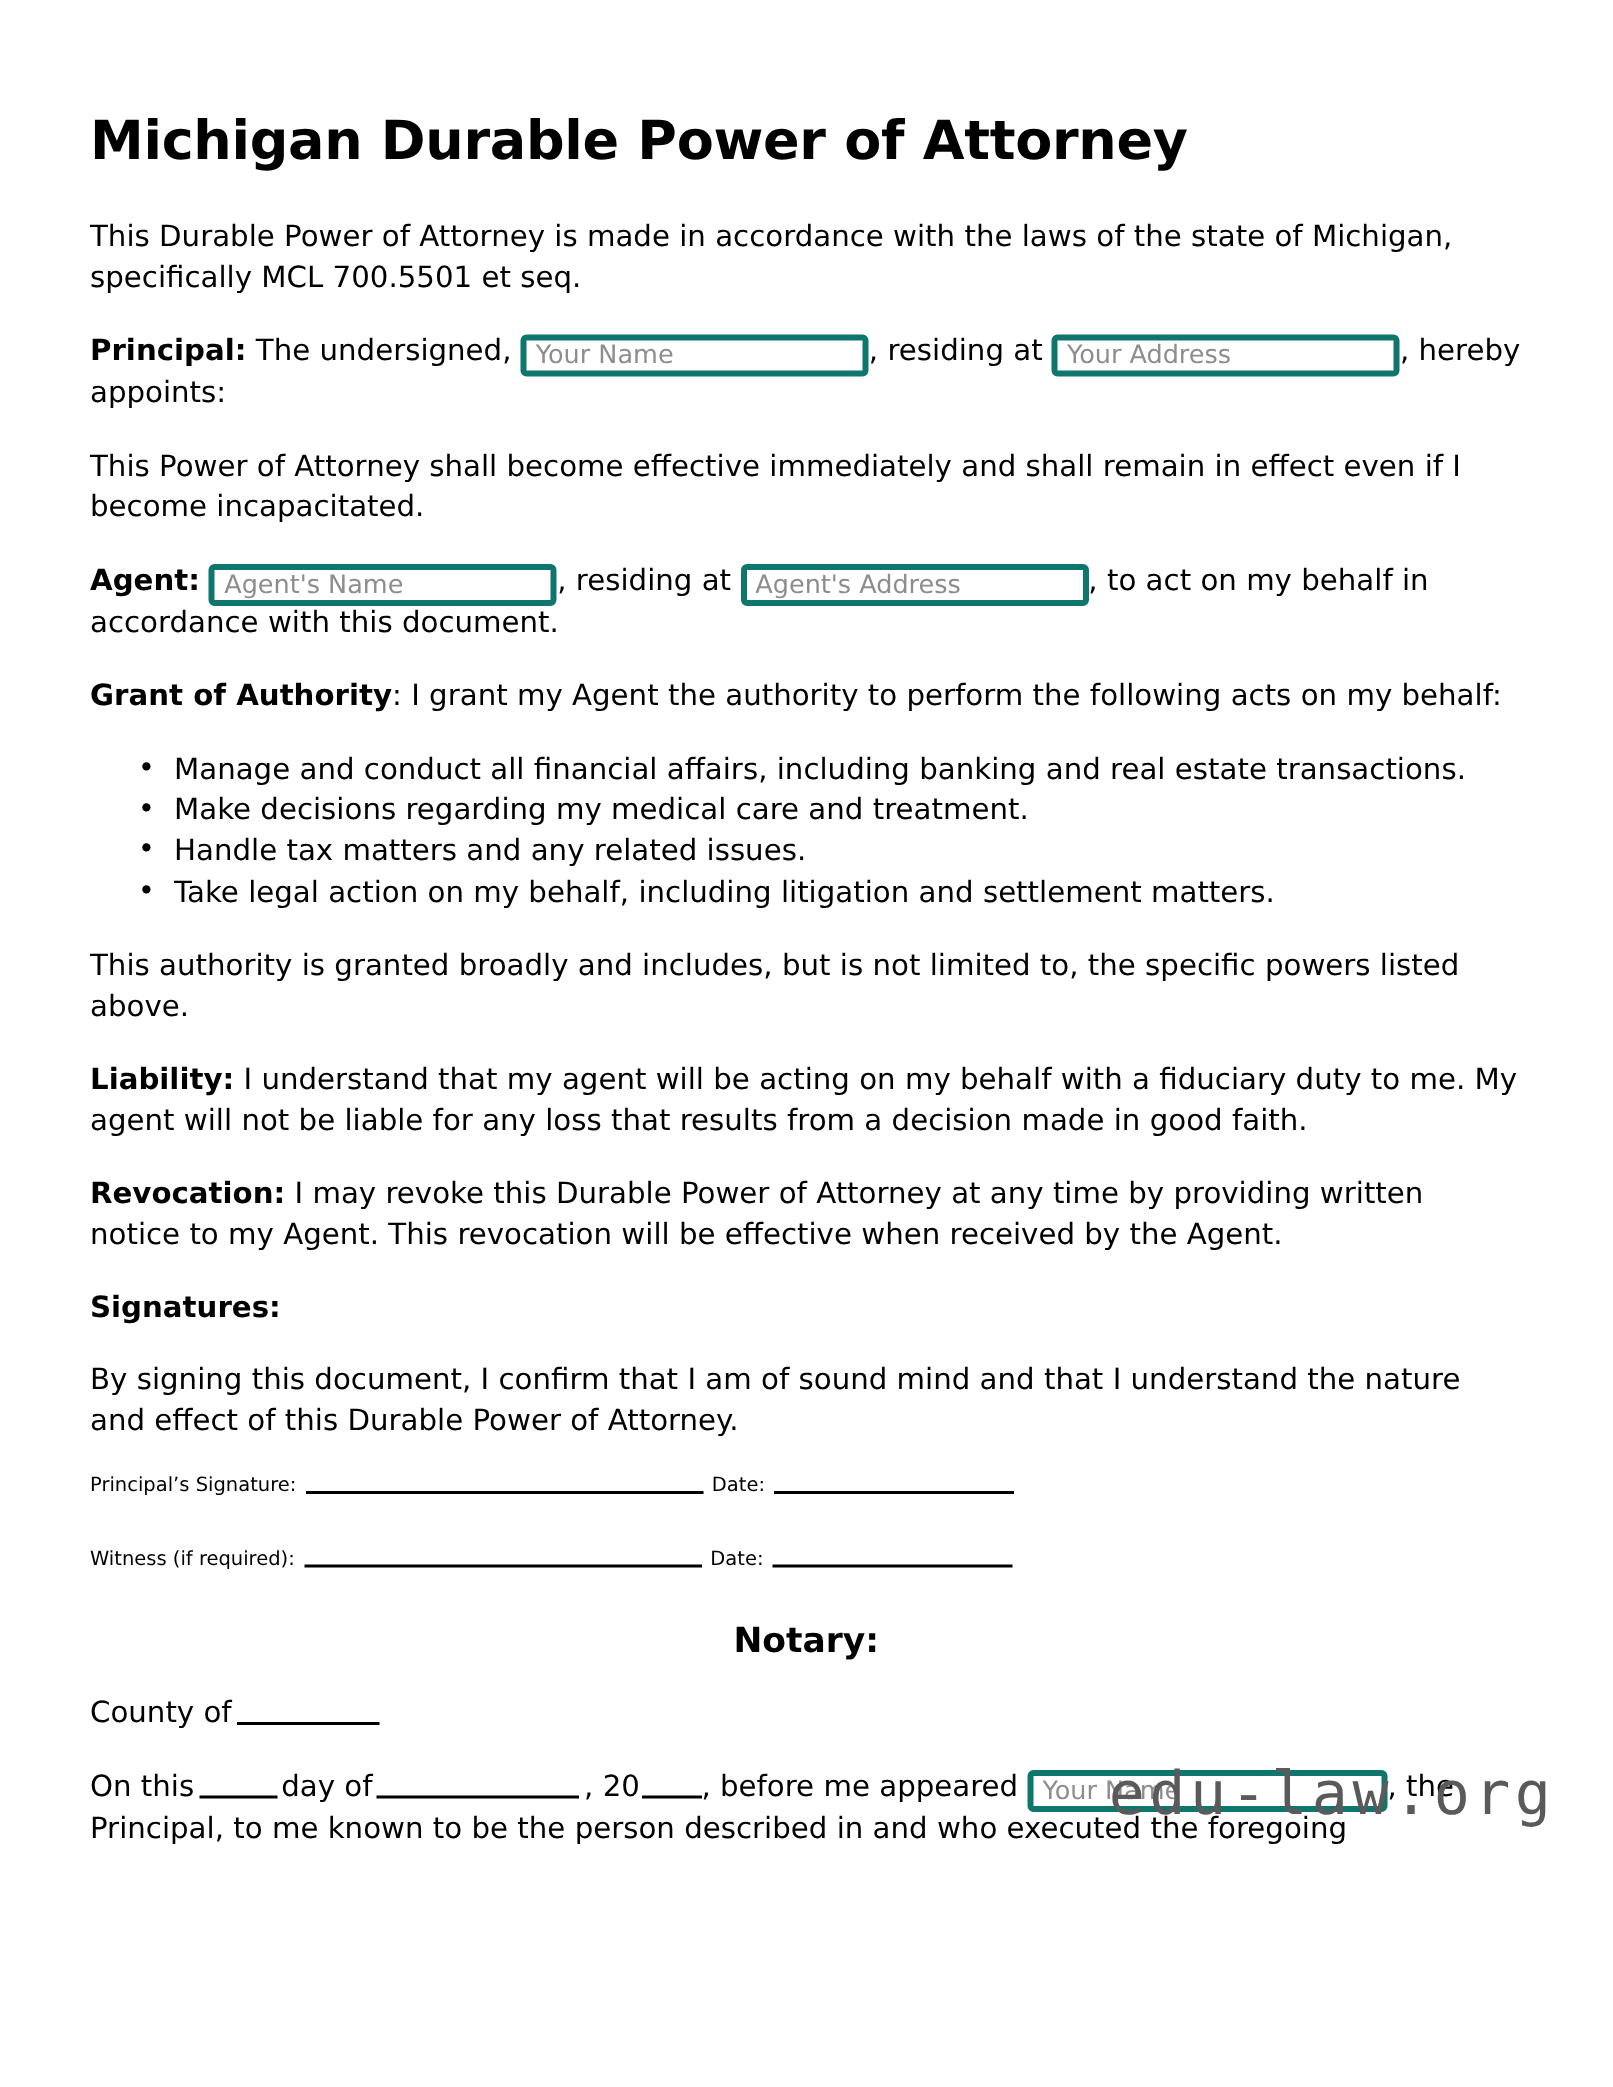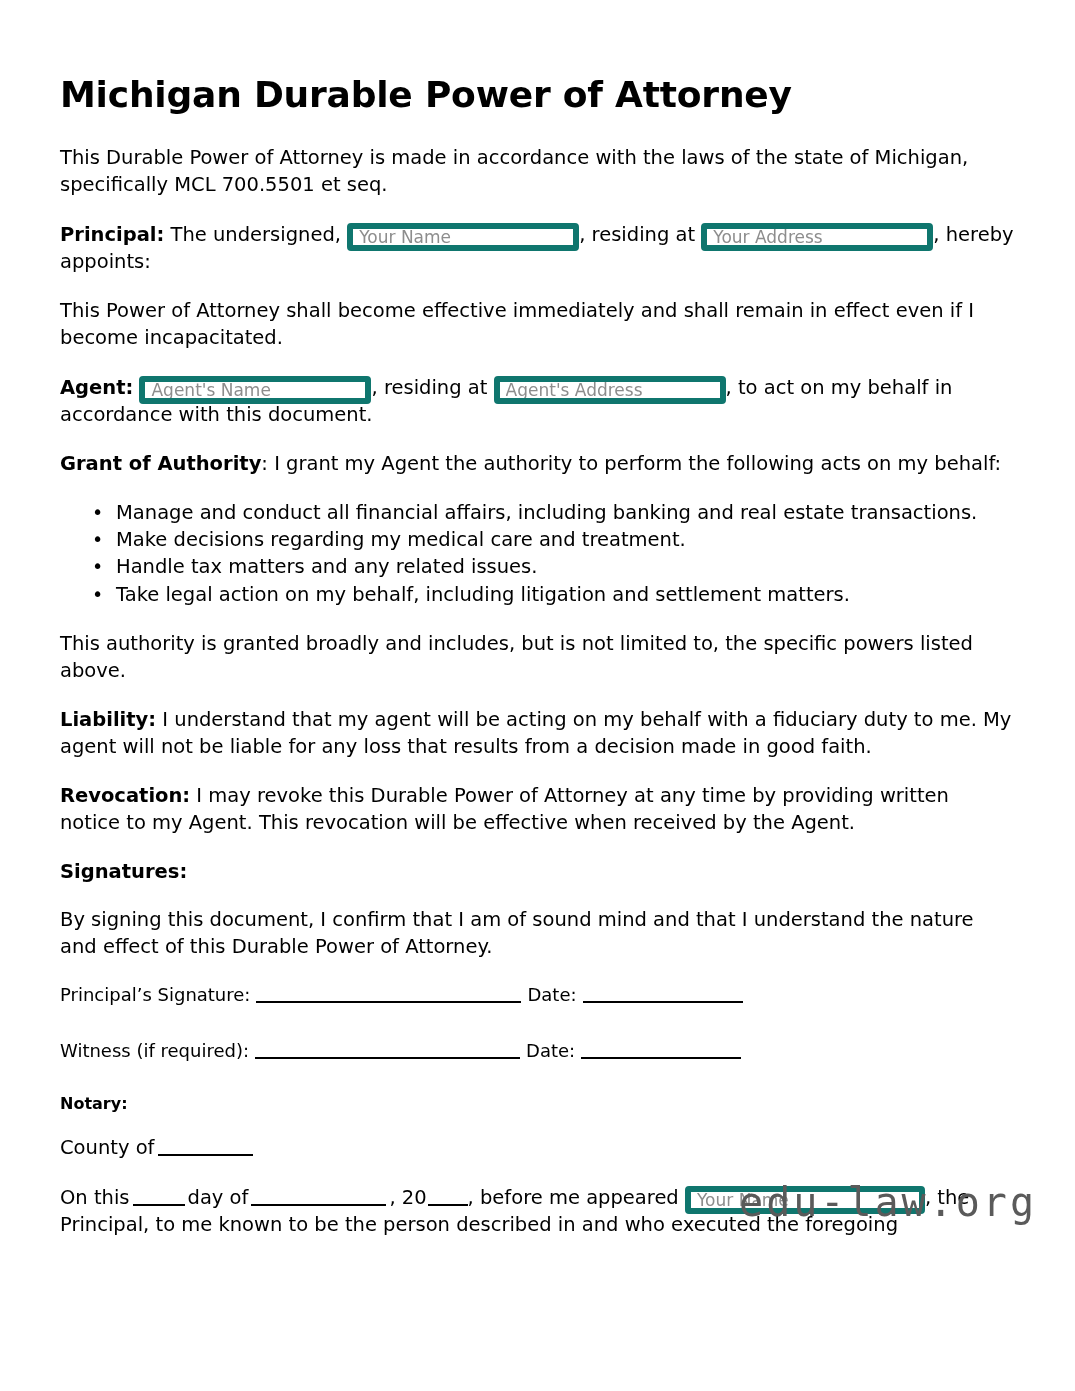--- a/index.html
+++ b/index.html
@@ -54,21 +54,21 @@
     content: "\2022";
     position: absolute;
     left: -24px;
     top: 0;
     font-size: 19px;
   }
   input.field {
     font-family: "DejaVu Sans", "Liberation Sans", sans-serif;
     font-size: 17px;
     color: #222;
-    border: 6px solid #0f766e;
+    border: 4px solid #0f766e;
     border-radius: 4px;
     background: #ffffff;
     padding: 2px 6px;
     box-sizing: border-box;
     height: 28px;
     vertical-align: baseline;
     position: relative;
     top: 2px;
     outline: none;
   }
@@ -76,43 +76,44 @@
     color: #8d8d8d;
     opacity: 1;
   }
   input.w-name { width: 232px; }
   input.w-address { width: 232px; }
   input.w-agent-name { width: 232px; }
   input.w-agent-address { width: 232px; }
   input.w-notary-name { width: 240px; }
 
   .sig-row {
-    font-size: 18px;
+    font-size: 13px;
     line-height: 1.3;
     margin: 0 0 32px 0;
     white-space: nowrap;
   }
   .sig-row .blank-long {
     display: inline-block;
     width: 265px;
     border-bottom: 2px solid #000;
     height: 1px;
     margin: 0 6px -2px 6px;
   }
   .sig-row .blank-date {
     display: inline-block;
     width: 160px;
     border-bottom: 2px solid #000;
     height: 1px;
     margin: 0 0 -2px 6px;
   }
   .notary-heading {
-    font-size: 16px;
+    font-size: 23px;
     font-weight: bold;
     margin: 0 0 22px 0;
+    text-align: center;
   }
   .blank-county {
     display: inline-block;
     width: 95px;
     border-bottom: 2px solid #000;
     height: 1px;
     margin: 0 0 -2px 4px;
   }
   .blank-day {
     display: inline-block;

